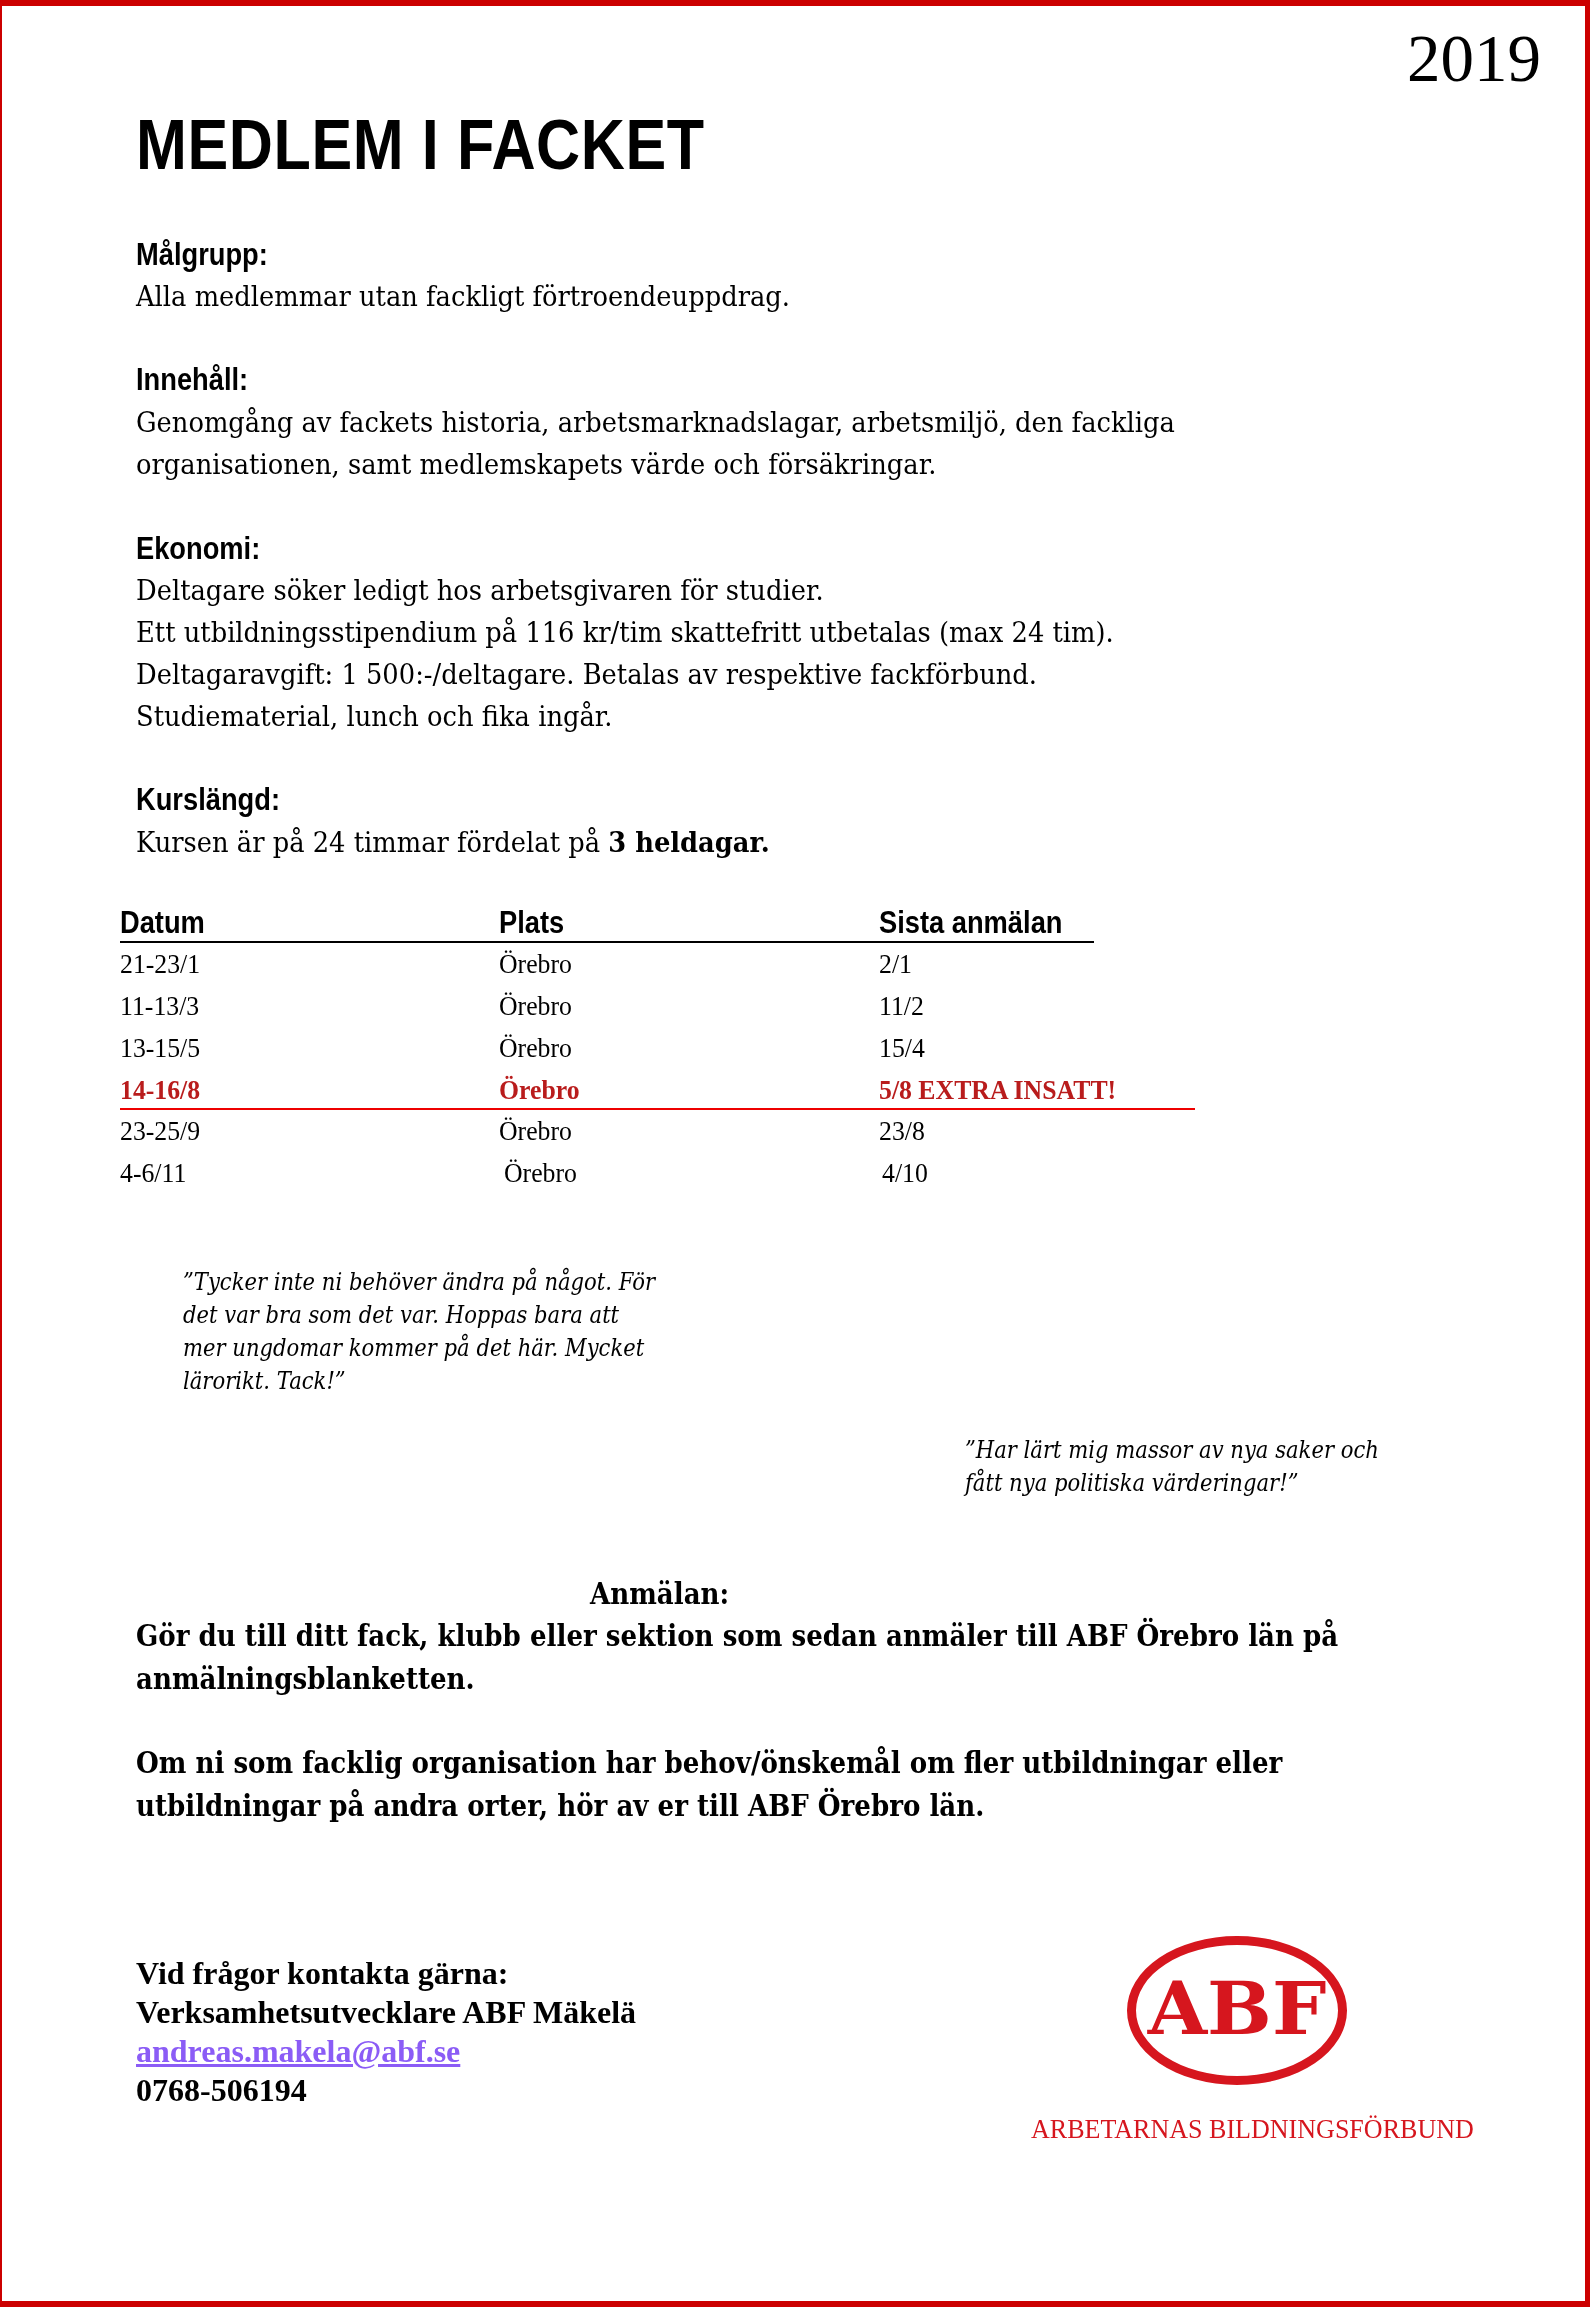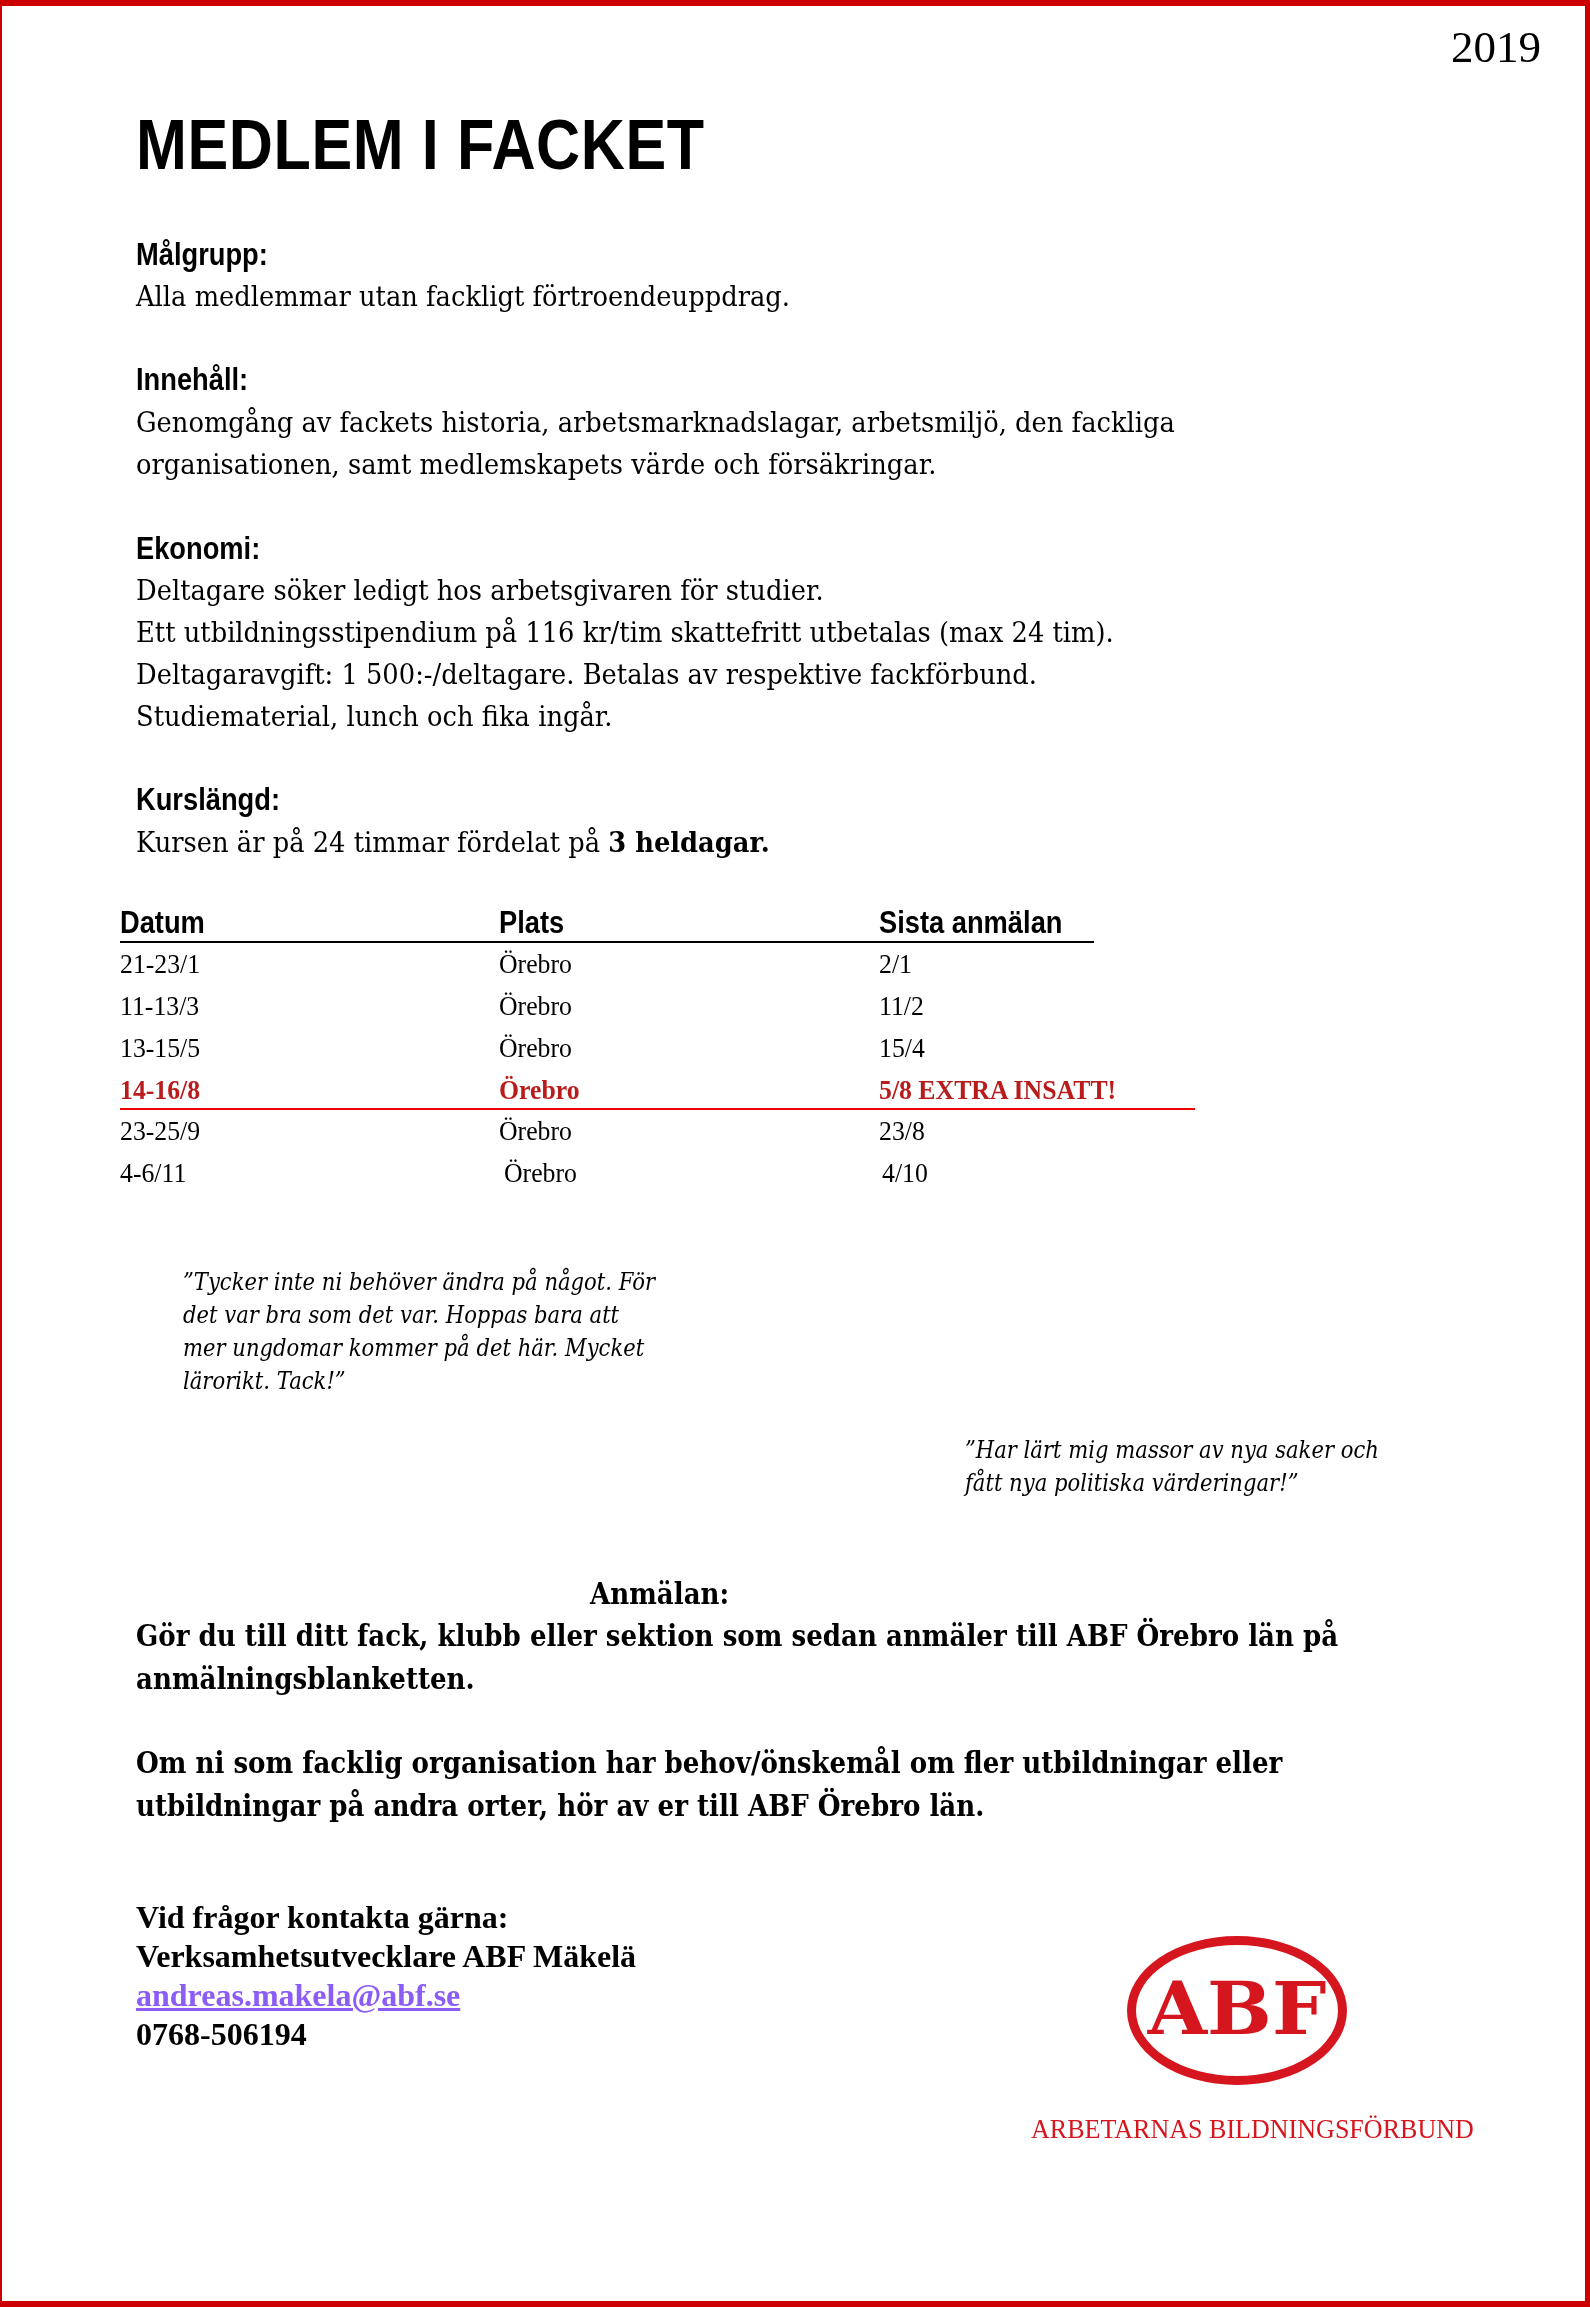--- a/index.html
+++ b/index.html
@@ -1,20 +1,20 @@
 <!DOCTYPE html>
 <html style="font-size:11px"><head>
 <meta charset="utf-8">
 <style>
   html, body { margin:0; padding:0; }
   body { width:1591px; height:2307px; background:#ffffff; position:relative; overflow:hidden; color:#000; }
   .frame { position:absolute; left:0; top:0; width:1591px; height:2307px; box-sizing:border-box;
     border-top:6.3px solid #cc0000; border-right:6.3px solid #cc0000; border-bottom:6.3px solid #cc0000; border-left:2.1px solid #cc0000; }
   .abs { position:absolute; white-space:nowrap; }
-  .year { right:50px; top:25px; font-family:"Liberation Serif", serif; font-size:45px; line-height:1; }
+  .year { right:50px; top:25px; font-family:"Liberation Serif", serif; font-size:67px; line-height:1; }
   .title { left:136px; top:109px; font-family:"Liberation Sans", sans-serif; font-weight:bold; font-size:71px; line-height:1; transform:scaleX(0.86); transform-origin:left top; letter-spacing:0.7px; }
   .head { font-family:"Liberation Sans", sans-serif; font-weight:bold; font-size:31px; line-height:1; transform:scaleX(0.88); transform-origin:left top; }
   .body { font-family:"DejaVu Serif", serif; font-size:28px; line-height:42px; transform:scaleX(0.92); transform-origin:left top; }
   .body b { font-weight:bold; }
   .tbl { left:120px; top:905px; width:1130px; }
   .trow { position:relative; height:42px; font-family:Liberation Serif, serif; font-size:28px; line-height:42px; }
   .trow span { position:absolute; top:0; transform:scaleX(0.92); transform-origin:left top; }
   .c1 { left:0; } .c2 { left:379px; } .c3 { left:759px; }
   .thead { position:relative; height:36px; font-family:"Liberation Sans", sans-serif; font-weight:bold; font-size:31px; line-height:36px; width:974px; border-bottom:2.1px solid #000; }
   .thead span { position:absolute; top:0; transform:scaleX(0.88); transform-origin:left top; }
@@ -113,21 +113,21 @@
 <div class="abs bold-serif" style="left:590px; top:1573px;">Anmälan:</div>
 <div class="abs bold-serif" style="left:136px; top:1615px;">
   <div>Gör du till ditt fack, klubb eller sektion som sedan anmäler till ABF Örebro län på</div>
   <div>anmälningsblanketten.</div>
 </div>
 <div class="abs bold-serif" style="left:136px; top:1742px;">
   <div>Om ni som facklig organisation har behov/önskemål om fler utbildningar eller</div>
   <div>utbildningar på andra orter, hör av er till ABF Örebro län.</div>
 </div>
 
-<div class="abs contact" style="left:136px; top:1898px;">
+<div class="abs contact" style="left:136px; top:1954px;">
   <div>Vid frågor kontakta gärna:</div>
   <div>Verksamhetsutvecklare ABF Mäkelä</div>
   <div><a class="email" href="mailto:andreas.makela@abf.se">andreas.makela@abf.se</a></div>
   <div>0768-506194</div>
 </div>
 
 <div class="abs logo">
   <div class="logo-oval"></div>
   <div class="logo-text">ABF</div>
 </div>

